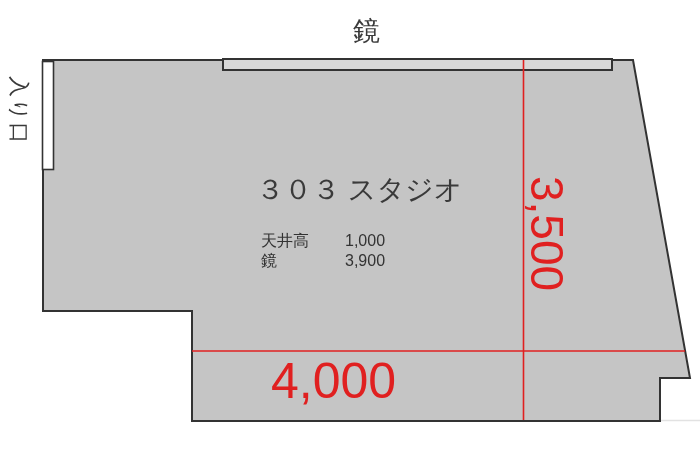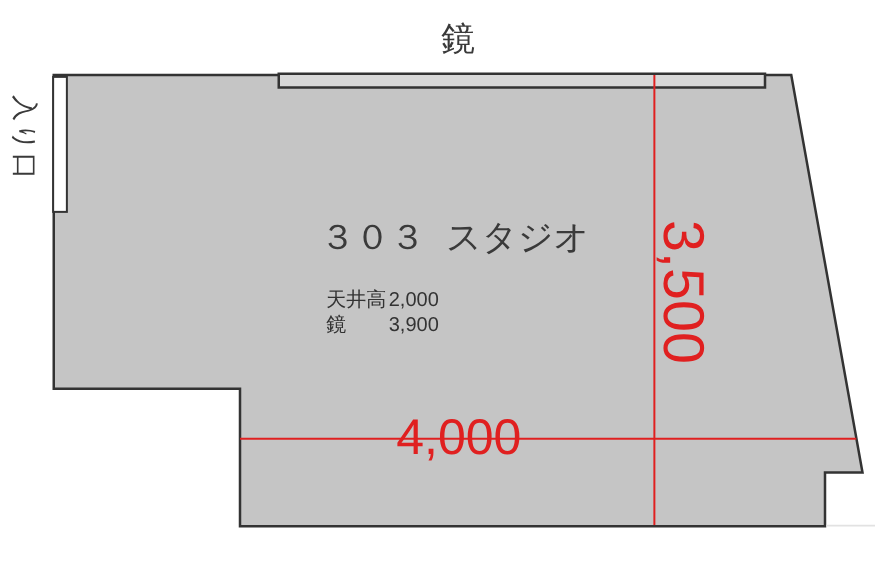--- a/index.html
+++ b/index.html
@@ -19,30 +19,30 @@
   .mirror-wall{fill:var(--mirror-strip);stroke:var(--outline);stroke-width:2;}
   .entrance-door{fill:var(--background);stroke:var(--outline);stroke-width:1.6;}
   .dim-line{stroke:var(--dimension-red);stroke-width:1.6;}
   .faint{stroke:var(--faint-line);stroke-width:1.5;}
   .lbl{position:absolute;white-space:pre;}
   .mirror-label{left:353px;top:13px;font-size:27px;color:var(--text-dark);}
   .entrance-label{
     left:30px;top:76px;font-size:21px;letter-spacing:2px;color:var(--text-dark);
     transform:rotate(90deg);transform-origin:0 0;line-height:1;
   }
-  .room-name{left:256px;top:171px;font-size:28px;color:var(--text-dark);font-family:Liberation Mono, monospace;}
+  .room-name{left:256px;top:171px;font-size:28px;color:var(--text-dark);}
   .specs{position:absolute;left:261px;top:231px;font-size:16px;line-height:20px;color:#333;}
-  .spec-row{display:flex;}
+  .spec-row{display:flex;gap:34px;}
   .spec-name{display:inline-block;min-width:50px;}
   .dim{position:absolute;color:var(--dimension-red);line-height:1;}
   .dim-v{
     left:570px;top:176px;font-size:46px;width:140px;
     transform:rotate(90deg);transform-origin:0 0;
   }
-  .dim-h{left:271px;top:330px;font-size:40px;margin-left:46px;}
+  .dim-h{left:271px;top:356px;font-size:50px;}
 </style>
 </head>
 <body>
 
 <div class="canvas">
 
   <svg width="700" height="465" viewBox="0 0 700 465">
 
     <polygon class="room-floor" points="43,60 633,60 690,378 660,378 660,421 192,421 192,311 43,311"></polygon>
 
@@ -58,21 +58,21 @@
 
   <div class="lbl mirror-label">鏡</div>
 
   <div class="lbl entrance-label">入り口</div>
 
   <div class="lbl room-name">３０３ スタジオ</div>
 
   <div class="specs">
     <div class="spec-row">
       <span class="spec-name">天井高</span>
-      <span>2,000</span>
+      <span>1,000</span>
     </div>
     <div class="spec-row">
       <span class="spec-name">鏡</span>
       <span>3,900</span>
     </div>
   </div>
 
   <div class="lbl dim dim-v">3,500</div>
 
   <div class="lbl dim dim-h">4,000</div>

